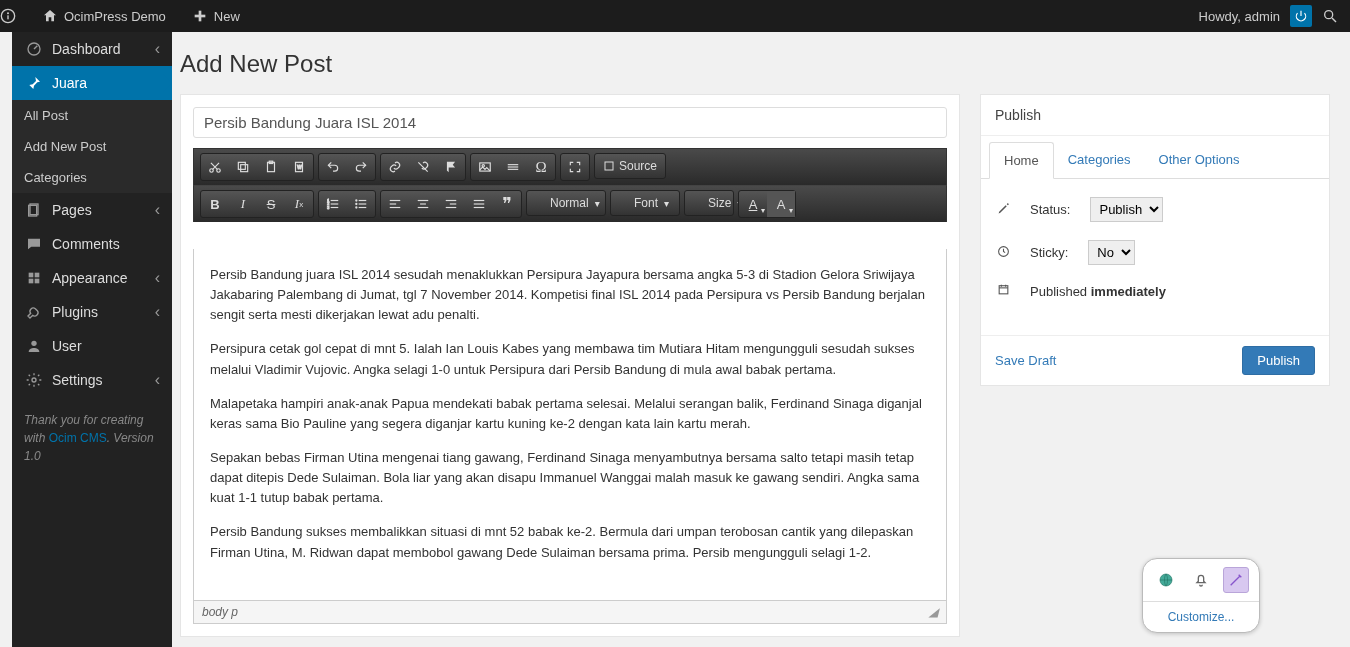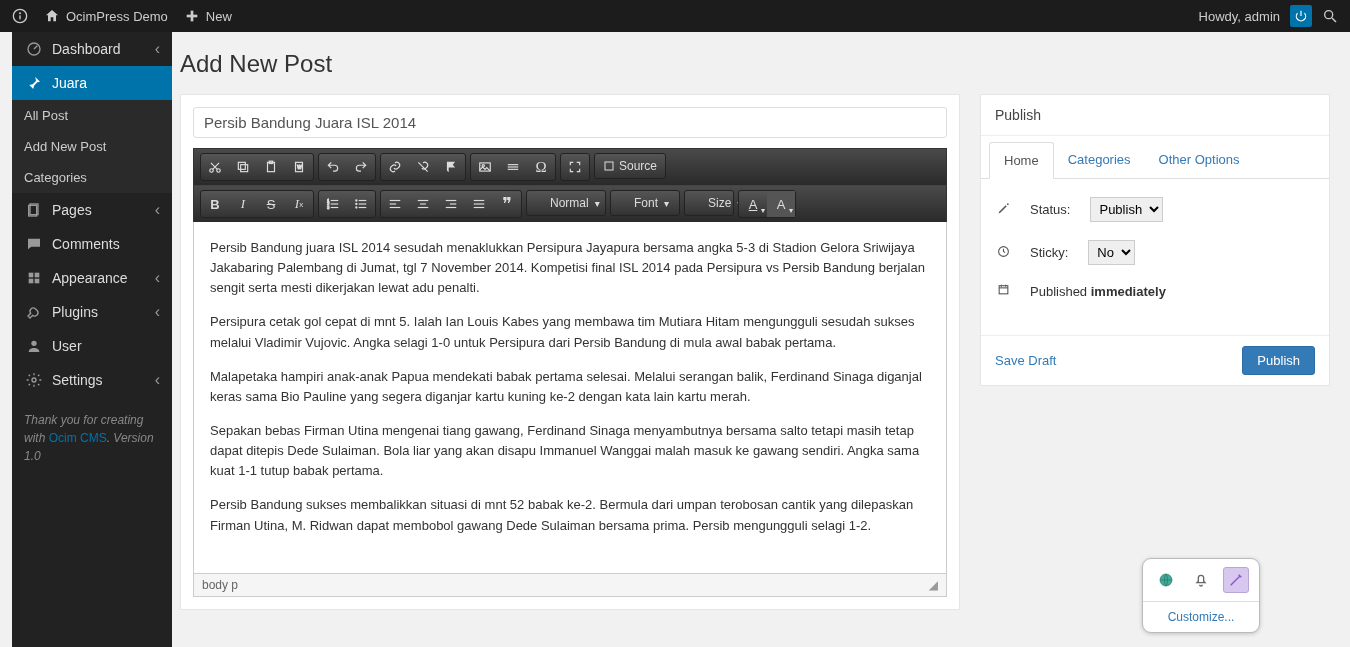--- a/index.html
+++ b/index.html
@@ -1,20 +1,20 @@
 <!DOCTYPE html>
 <html><head>
 <meta charset="utf-8">
 <style>
 * { margin: 0; padding: 0; box-sizing: border-box; font-family: -apple-system, "Segoe UI", Arial, sans-serif; }
 body { background: #f1f1f1; width: 1350px; height: 647px; overflow: hidden; }
 
 
 .topbar { background: #1c1c1c; color: #ccc; height: 32px; display: flex; align-items: center; font-size: 13px; }
-.topbar .left { display: flex; gap: 16px; padding-left: 12px; }
+.topbar .left { display: flex; gap: 26px; padding-left: 0; }
 .topbar .right { margin-left: auto; display: flex; align-items: center; gap: 10px; padding-right: 12px; }
 .topbar .it { display: flex; align-items: center; gap: 6px; cursor: pointer; }
 .topbar .ico { display: inline-flex; width: 16px; height: 16px; align-items: center; justify-content: center; }
 .topbar .pwbtn { width: 22px; height: 22px; background: #0073aa; color: #fff; display: flex; align-items: center; justify-content: center; border-radius: 2px; }
 
 
 .sidebar { position: absolute; top: 32px; left: 12px; width: 160px; background: #222; color: #ddd; height: 615px; font-size: 14px; }
 .sidebar .row { display: flex; align-items: center; height: 34px; padding: 0 12px; cursor: pointer; position: relative; }
 .sidebar .row .ic { width: 20px; display: inline-flex; align-items: center; justify-content: center; margin-right: 8px; color: #999; }
 .sidebar .row.active { background: #0073aa; color: #fff; }
@@ -36,43 +36,43 @@
 
 .tb { background: linear-gradient(#4a4a4a,#2a2a2a); border: 1px solid #333; border-bottom: none; padding: 4px 6px; display: flex; flex-wrap: wrap; gap: 4px; }
 .tb .grp { display: flex; background: linear-gradient(#555,#333); border: 1px solid #222; border-radius: 3px; }
 .tb .btn { width: 28px; height: 26px; display: flex; align-items: center; justify-content: center; color: #ddd; cursor: pointer; font-size: 13px; }
 .tb .btn svg { width: 14px; height: 14px; }
 .tb .sel { background: linear-gradient(#555,#333); border: 1px solid #222; color: #ddd; font-size: 12px; height: 26px; padding: 0 23px; border-radius: 3px; display: flex; align-items: center; gap: 6px; cursor: pointer; }
 .tb .sel::after { content: "▾"; font-size: 10px; }
 .tb .srcbtn { background: linear-gradient(#555,#333); border: 1px solid #222; color: #ddd; font-size: 12px; height: 26px; padding: 0 8px; border-radius: 3px; display: flex; align-items: center; gap: 4px; cursor: pointer; }
 .tb2 { border-top: 1px solid #444; }
 
-.ed-body { border: 1px solid #ccc; border-top: none; height: 352px; overflow-y: scroll; background: #fff; padding: 16px; font-size: 13px; line-height: 1.55; color: #333; }
+.ed-body { border: 1px solid #ccc; border-top: none; height: 352px; overflow-y: scroll; background: #fff; padding: 16px; font-size: 13px; line-height: 1.55; color: #333; margin-top: 27px; }
 .ed-body p { margin-bottom: 14px; }
-.ed-path { background: #f5f5f5; border: 1px solid #ccc; border-top: none; padding: 4px 8px; font-size: 12px; color: #666; display: flex; align-items: center; }
+.ed-path { background: #f5f5f5; border: 1px solid #ccc; border-top: none; padding: 4px 8px; font-size: 12px; color: #666; display: flex; align-items: center; font-style: italic; }
 .ed-path .resize { margin-left: auto; cursor: nwse-resize; color: #999; }
 
 
 .side-col { width: 350px; }
 .panel { background: #fff; border: 1px solid #e5e5e5; }
 .panel-h { padding: 12px 14px; font-size: 14px; color: #444; border-bottom: 1px solid #eee; }
 .tabs { display: flex; border-bottom: 1px solid #ddd; padding: 0 8px; margin-top: 6px; }
 .tabs .tab { padding: 10px 14px; font-size: 13px; color: #337ab7; cursor: pointer; }
 .tabs .tab.active { color: #555; border: 1px solid #ddd; border-bottom: 1px solid #fff; margin-bottom: -1px; border-radius: 3px 3px 0 0; }
 .tabc { padding: 18px 16px; font-size: 13px; }
 .frow { display: flex; align-items: center; gap: 20px; margin-bottom: 18px; color: #333; }
 .frow select { border: 1px solid #ccc; padding: 3px 4px; font-size: 13px; }
 .frow .ic { color: #555; }
 .pubrow { color: #333; }
 .panel-f { border-top: 1px solid #eee; padding: 10px 14px; display: flex; align-items: center; }
 .panel-f .draft { color: #337ab7; cursor: pointer; font-size: 13px; }
 .panel-f .pubbtn { margin-left: auto; background: #337ab7; color: #fff; border: 1px solid #2e6da4; border-radius: 3px; padding: 6px 14px; font-size: 13px; cursor: pointer; }
 
 
-.float { position: absolute; right: 90px; bottom: 14px; width: 118px; background: #fff; border: 1px solid #bbb; border-radius: 9px; box-shadow: 0 1px 4px rgba(0,0,0,.2); margin-left: 34px; }
+.float { position: absolute; right: 90px; bottom: 14px; width: 118px; background: #fff; border: 1px solid #bbb; border-radius: 15px; box-shadow: 0 1px 4px rgba(0,0,0,.2); margin-left: 34px; }
 .float .icons { display: flex; justify-content: space-around; padding: 8px 6px; }
 .float .icons .fi { width: 26px; height: 26px; display: flex; align-items: center; justify-content: center; border-radius: 3px; }
 .float .icons .fi.sel { background: #d8c8f0; border: 1px solid #b9a5d9; }
 .float .cust { border-top: 1px solid #ddd; text-align: center; padding: 8px; font-size: 12px; color: #337ab7; cursor: pointer; }
 </style>
 </head>
 <body>
 
 <div class="topbar">
   <div class="left">

